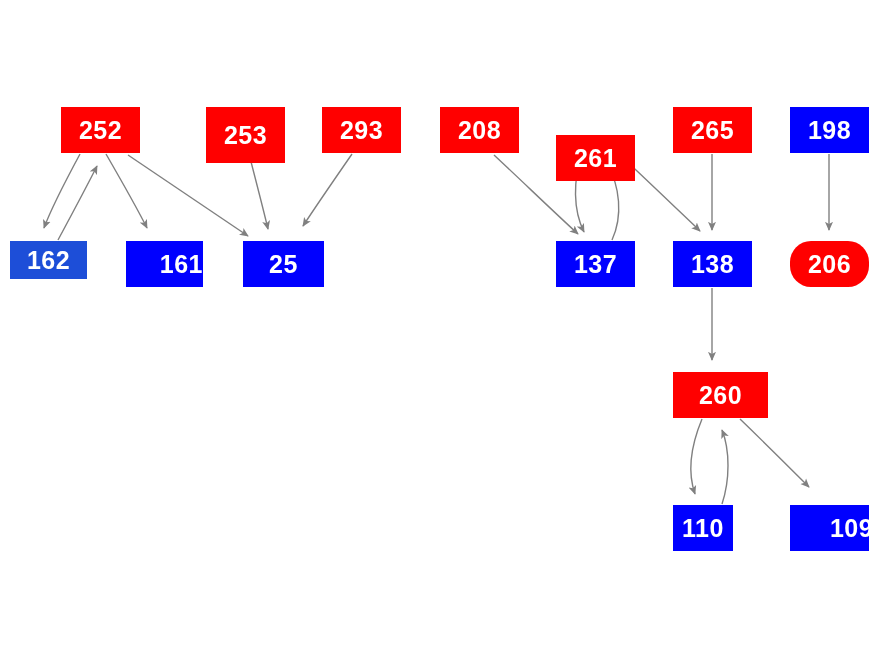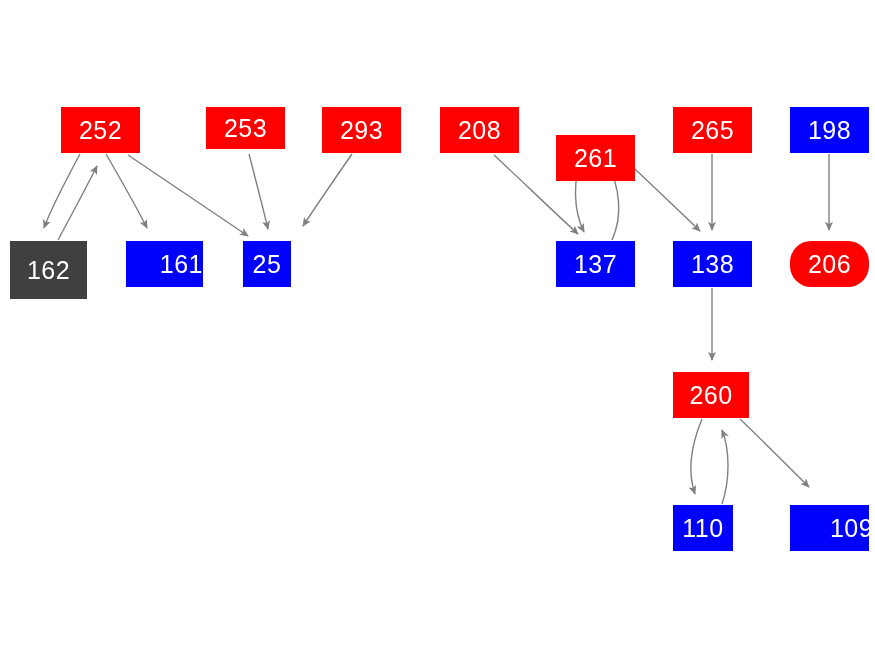--- a/index.html
+++ b/index.html
@@ -30,20 +30,21 @@
     align-items: center;
     justify-content: center;
     color: #ffffff;
     font-size: 25px;
     line-height: 1;
     letter-spacing: 0.5px;
     user-select: none;
   }
   .node-label {
     pointer-events: none;
+    font-weight: bold;
   }
 </style>
 </head>
 <body>
 
 <div id="canvas">
   <svg id="edge-layer" width="875" height="656" viewBox="0 0 875 656">
       <defs>
         <marker id="arrowhead" viewBox="0 0 10 10" refX="9" refY="5" markerWidth="6.5" markerHeight="6.5" orient="auto-start-reverse" markerUnits="strokeWidth">
           <path d="M 0 0.6 L 10 5 L 0 9.4 L 2.4 5 Z" fill="#808080"></path>
@@ -63,57 +64,57 @@
       <path d="M 829,154 C 829,181 829,208 829,230" fill="none" stroke="#808080" stroke-width="1.4" marker-end="url(#arrowhead)"></path>
       <path d="M 712,288 C 712,314 712,340 712,360" fill="none" stroke="#808080" stroke-width="1.4" marker-end="url(#arrowhead)"></path>
       <path d="M 702,419 C 690,448 688,474 695,494" fill="none" stroke="#808080" stroke-width="1.4" marker-end="url(#arrowhead)"></path>
       <path d="M 722,504 C 730,480 730,450 722,430" fill="none" stroke="#808080" stroke-width="1.4" marker-end="url(#arrowhead)"></path>
       <path d="M 740,419 C 767,445 792,470 809,487" fill="none" stroke="#808080" stroke-width="1.4" marker-end="url(#arrowhead)"></path>
     </svg>
   <div id="node-layer">
       <div class="node" style="left: 61px; top: 107px; width: 79px; height: 46px; background: rgb(255, 0, 0); color: rgb(255, 255, 255); font-size: 25px;">
         <span class="node-label">252</span>
       </div>
-      <div class="node" style="left: 206px; top: 107px; width: 79px; height: 42px; background: rgb(255, 0, 0); color: rgb(255, 255, 255); font-size: 25px;">
+      <div class="node" style="left: 206px; top: 107px; width: 79px; height: 56px; background: rgb(255, 0, 0); color: rgb(255, 255, 255); font-size: 25px;">
         <span class="node-label">253</span>
       </div>
       <div class="node" style="left: 322px; top: 107px; width: 79px; height: 46px; background: rgb(255, 0, 0); color: rgb(255, 255, 255); font-size: 25px;">
         <span class="node-label">293</span>
       </div>
       <div class="node" style="left: 440px; top: 107px; width: 79px; height: 46px; background: rgb(255, 0, 0); color: rgb(255, 255, 255); font-size: 25px;">
         <span class="node-label">208</span>
       </div>
       <div class="node" style="left: 556px; top: 107px; width: 79px; height: 46px; background: rgb(255, 0, 0); color: rgb(255, 255, 255); font-size: 25px; margin-top: 28px;">
         <span class="node-label">261</span>
       </div>
       <div class="node" style="left: 673px; top: 107px; width: 79px; height: 46px; background: rgb(255, 0, 0); color: rgb(255, 255, 255); font-size: 25px;">
         <span class="node-label">265</span>
       </div>
       <div class="node" style="left: 790px; top: 107px; width: 79px; height: 46px; background: rgb(0, 0, 255); color: rgb(255, 255, 255); font-size: 25px;">
         <span class="node-label">198</span>
       </div>
-      <div class="node" style="left: 10px; top: 241px; width: 77px; height: 58px; background: #404040; color: rgb(255, 255, 255); font-size: 25px;">
+      <div class="node" style="left: 10px; top: 241px; width: 77px; height: 38px; background: #1d4ed8; color: rgb(255, 255, 255); font-size: 25px;">
         <span class="node-label">162</span>
       </div>
       <div class="node" style="left: 126px; top: 241px; width: 77px; height: 46px; background: rgb(0, 0, 255); color: rgb(255, 255, 255); font-size: 25px; justify-content: flex-end;">
         <span class="node-label">161</span>
       </div>
-      <div class="node" style="left: 243px; top: 241px; width: 48px; height: 46px; background: rgb(0, 0, 255); color: rgb(255, 255, 255); font-size: 25px;">
+      <div class="node" style="left: 243px; top: 241px; width: 81px; height: 46px; background: rgb(0, 0, 255); color: rgb(255, 255, 255); font-size: 25px;">
         <span class="node-label">25</span>
       </div>
       <div class="node" style="left: 556px; top: 241px; width: 79px; height: 46px; background: rgb(0, 0, 255); color: rgb(255, 255, 255); font-size: 25px;">
         <span class="node-label">137</span>
       </div>
       <div class="node" style="left: 673px; top: 241px; width: 79px; height: 46px; background: rgb(0, 0, 255); color: rgb(255, 255, 255); font-size: 25px;">
         <span class="node-label">138</span>
       </div>
       <div class="node" style="left: 790px; top: 241px; width: 79px; height: 46px; background: rgb(255, 0, 0); color: rgb(255, 255, 255); font-size: 25px; border-radius: 21px;">
         <span class="node-label">206</span>
       </div>
-      <div class="node" style="left: 673px; top: 372px; width: 76px; height: 46px; background: rgb(255, 0, 0); color: rgb(255, 255, 255); font-size: 25px;">
+      <div class="node" style="left: 673px; top: 372px; width: 95px; height: 46px; background: rgb(255, 0, 0); color: rgb(255, 255, 255); font-size: 25px;">
         <span class="node-label">260</span>
       </div>
       <div class="node" style="left: 673px; top: 505px; width: 60px; height: 46px; background: rgb(0, 0, 255); color: rgb(255, 255, 255); font-size: 25px;">
         <span class="node-label">110</span>
       </div>
       <div class="node" style="left: 790px; top: 505px; width: 79px; height: 46px; background: rgb(0, 0, 255); color: rgb(255, 255, 255); font-size: 25px; padding-left: 44px;">
         <span class="node-label">109</span>
       </div>
     </div>
 </div>

